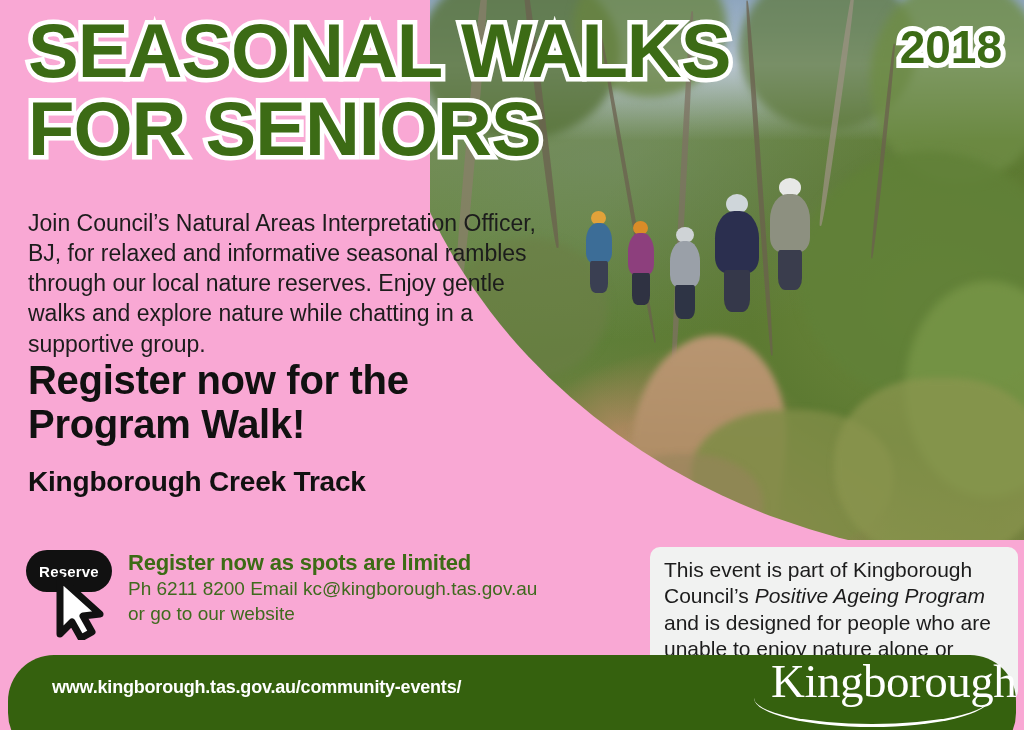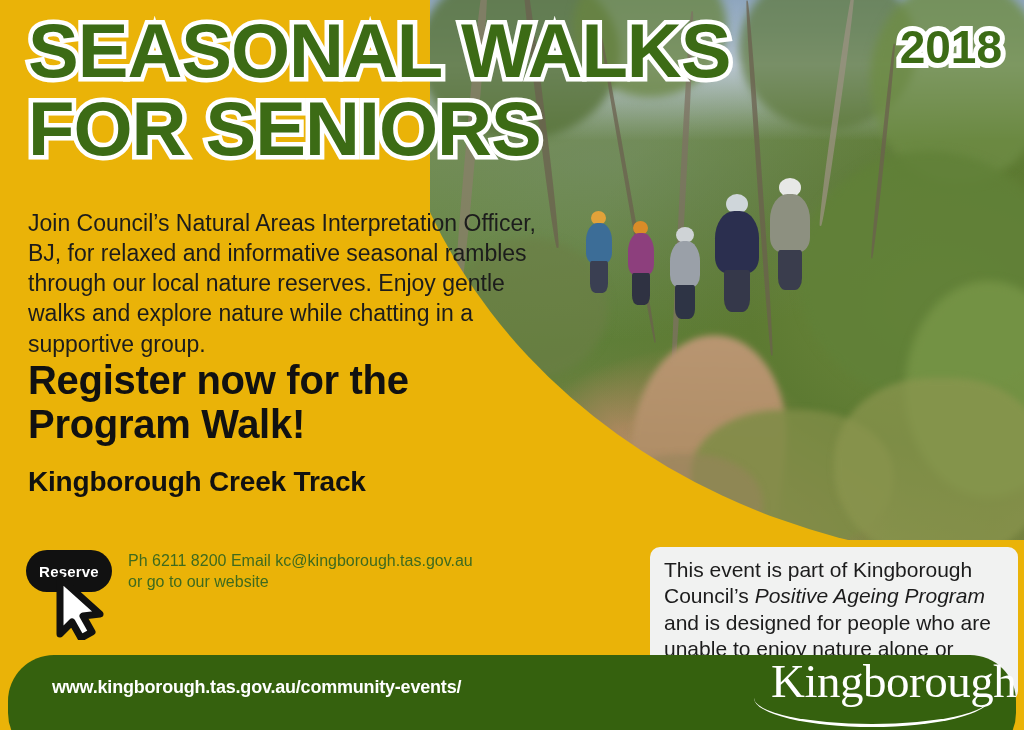--- a/index.html
+++ b/index.html
@@ -6,21 +6,21 @@
   body{
     width:1024px;height:730px;
     background:#ffffff;
     font-family:"Liberation Sans", sans-serif;
     overflow:hidden;
     position:relative;
   }
   #poster{
     position:absolute;inset:0;
     width:1024px;height:730px;
-    background:#eab308;
+    background:#f9a8d4;
     overflow:hidden;
   }
 
   
   .photo-wrap{
     position:absolute;
     left:430px;top:0;
     width:594px;height:540px;
     overflow:hidden;
     
@@ -140,21 +140,21 @@
   }
 
   
   .contact{
     position:absolute;left:128px;top:550px;width:470px;z-index:4;
   }
   .contact .c-head{
     font-weight:bold;font-size:22px;color:#3c6b15;line-height:1.18;letter-spacing:-.2px;
   }
   .contact .c-line{
-    font-size:16px;color:#3f6a1e;line-height:1.32;
+    font-size:19px;color:#3f6a1e;line-height:1.32;
   }
 
   
   .note-box{
     position:absolute;left:650px;top:547px;width:368px;
     background:#f1f2f1;border-radius:10px;
     padding:10px 14px 12px 14px;
     box-sizing:border-box;
     z-index:4;
   }
@@ -260,20 +260,21 @@
   <div class="reserve-icon">
     <div class="reserve-pill">
       <span>Reserve</span>
     </div>
     <svg width="100" height="92" viewBox="0 0 100 92" style="position:absolute;left:0;top:0;">
       <path d="M36 30 L36 86 L48 74 L57 90 L68 84 L59 68 L76 66 Z" fill="#ffffff" stroke="#111111" stroke-width="7" stroke-linejoin="round"></path>
     </svg>
   </div>
 
   <div class="contact">
+    <div class="c-head">Register now as spots are limited</div>
     <div class="c-line">Ph 6211 8200 Email kc@kingborough.tas.gov.au</div>
     <div class="c-line">or go to our website</div>
   </div>
 
   <div class="note-box">
     <p><span>This event is part of Kingborough Council’s </span><em>Positive Ageing Program</em><span> and is designed for people who are unable to enjoy nature alone or need extra support to do so.</span></p>
   </div>
 
   <div class="footer">
     <div class="footer-url">www.kingborough.tas.gov.au/community-events/</div>

